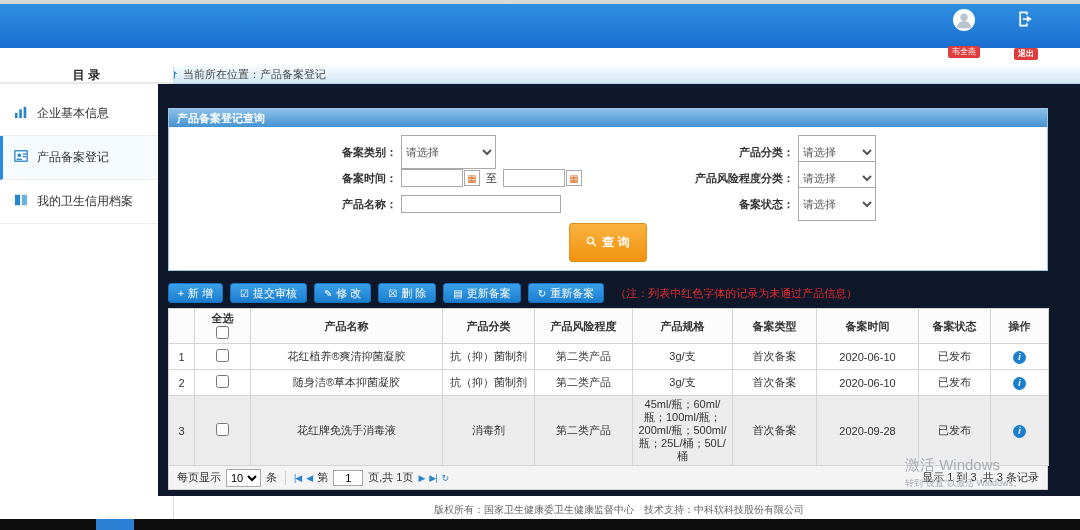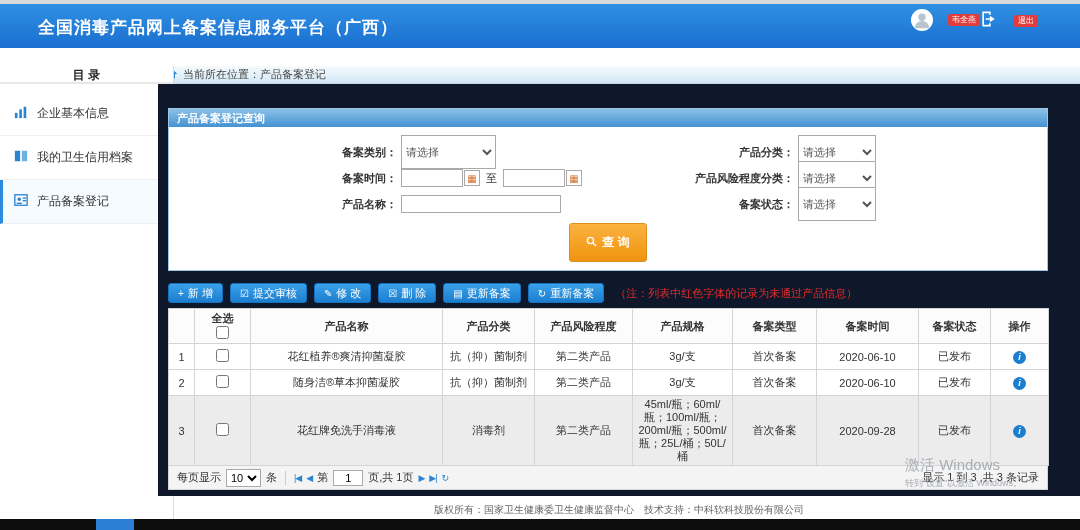--- a/index.html
+++ b/index.html
@@ -7,23 +7,23 @@
   body { font-family:"Liberation Sans","DejaVu Sans",sans-serif; }
   .screen { position:relative; width:1080px; height:530px; background:#ffffff; overflow:hidden; }
 
   
   .top-strip { position:absolute; top:0; left:0; right:0; height:4px; background:#d8d8d8; }
 
   
   .app-header { position:absolute; top:4px; left:0; right:0; height:44px;
     background:linear-gradient(180deg,#2f90e2 0%,#1a6fd0 100%); }
   .app-title { position:absolute; left:38px; top:12px; font-size:17px; font-weight:bold; color:#fff; letter-spacing:1px; }
-  .header-action { position:absolute; top:5px; display:flex; flex-direction:row; align-items:center; gap:15px; cursor:pointer; }
+  .header-action { position:absolute; top:5px; display:flex; flex-direction:column; align-items:center; gap:15px; cursor:pointer; }
   .header-user { right:100px; }
-  .header-logout { right:42px; }
+  .header-logout { right:42px;font-weight:bold; }
   .badge { background:#e03c3c; color:#fff; font-size:8px; padding:1px 4px; border-radius:2px; line-height:10px; white-space:nowrap; }
   .avatar { width:22px; height:22px; border-radius:50%; overflow:hidden; background:#fff; display:block; }
 
   
   .breadcrumb { position:absolute; left:157px; top:66px; right:0; height:18px;
     background:linear-gradient(180deg,#f7fbfe,#d2e7f4); border-bottom:1px solid #bdd7e9;
     display:flex; align-items:center; gap:5px; padding-left:9px; font-size:11px; color:#444; }
 
   
   .sidebar { position:absolute; left:0; top:66px; width:174px; bottom:11px; background:#fff; border-right:1px solid #dcdcdc; }
@@ -100,21 +100,20 @@
   .bottom-bar { position:absolute; left:0; right:0; bottom:0; height:11px; background:#0d0d0d; }
   .bottom-accent { position:absolute; left:96px; bottom:0; width:38px; height:11px; background:#2d7fd6; }
 </style>
 </head>
 <body>
 
 <div class="screen">
   <div class="top-strip"></div>
 
   <header class="app-header">
-    <div class="app-title">全国消毒产品网上备案信息服务平台（广西）</div>
     <div class="header-action header-user">
       <span class="avatar">
         <svg width="22" height="22" viewBox="0 0 24 24">
             <circle cx="12" cy="12" r="11" fill="#ffffff"></circle>
             <circle cx="12" cy="9" r="4" fill="#b9c4cf"></circle>
             <path d="M4 21 a8 8 0 0 1 16 0 Z" fill="#b9c4cf"></path>
           </svg>
       </span>
       <span class="badge">韦全燕</span>
     </div>
@@ -144,40 +143,40 @@
       <div class="menu-item">
         <span>
           <svg width="14" height="14" viewBox="0 0 16 16">
               <rect x="1" y="9" width="3" height="6" fill="#2a85d0"></rect>
               <rect x="6" y="5" width="3" height="10" fill="#2a85d0"></rect>
               <rect x="11" y="2" width="3" height="13" fill="#2a85d0"></rect>
             </svg>
         </span>
         <span>企业基本信息</span>
       </div>
-      <div class="menu-item">
-        <span>
-          <svg width="14" height="14" viewBox="0 0 16 16">
-              <rect x="1" y="2" width="6" height="12" fill="#2a85d0"></rect>
-              <rect x="9" y="2" width="6" height="12" fill="#6db1e0"></rect>
-            </svg>
-        </span>
-        <span>我的卫生信用档案</span>
-      </div>
       <div class="menu-item active">
         <span>
           <svg width="14" height="14" viewBox="0 0 16 16">
               <rect x="1" y="2" width="14" height="12" fill="none" stroke="#2a85d0" stroke-width="1.5"></rect>
               <circle cx="6" cy="7" r="2" fill="#2a85d0"></circle>
               <rect x="10" y="5" width="4" height="1.5" fill="#2a85d0"></rect>
               <rect x="10" y="8" width="4" height="1.5" fill="#2a85d0"></rect>
               <rect x="3" y="11" width="6" height="1.5" fill="#2a85d0"></rect>
             </svg>
         </span>
         <span>产品备案登记</span>
+      </div>
+      <div class="menu-item">
+        <span>
+          <svg width="14" height="14" viewBox="0 0 16 16">
+              <rect x="1" y="2" width="6" height="12" fill="#2a85d0"></rect>
+              <rect x="9" y="2" width="6" height="12" fill="#6db1e0"></rect>
+            </svg>
+        </span>
+        <span>我的卫生信用档案</span>
       </div>
     </div>
   </aside>
 
   <main class="main">
     <div class="content">
 
       <section class="search-panel">
         <div class="panel-header">产品备案登记查询</div>
         <div class="panel-body">

